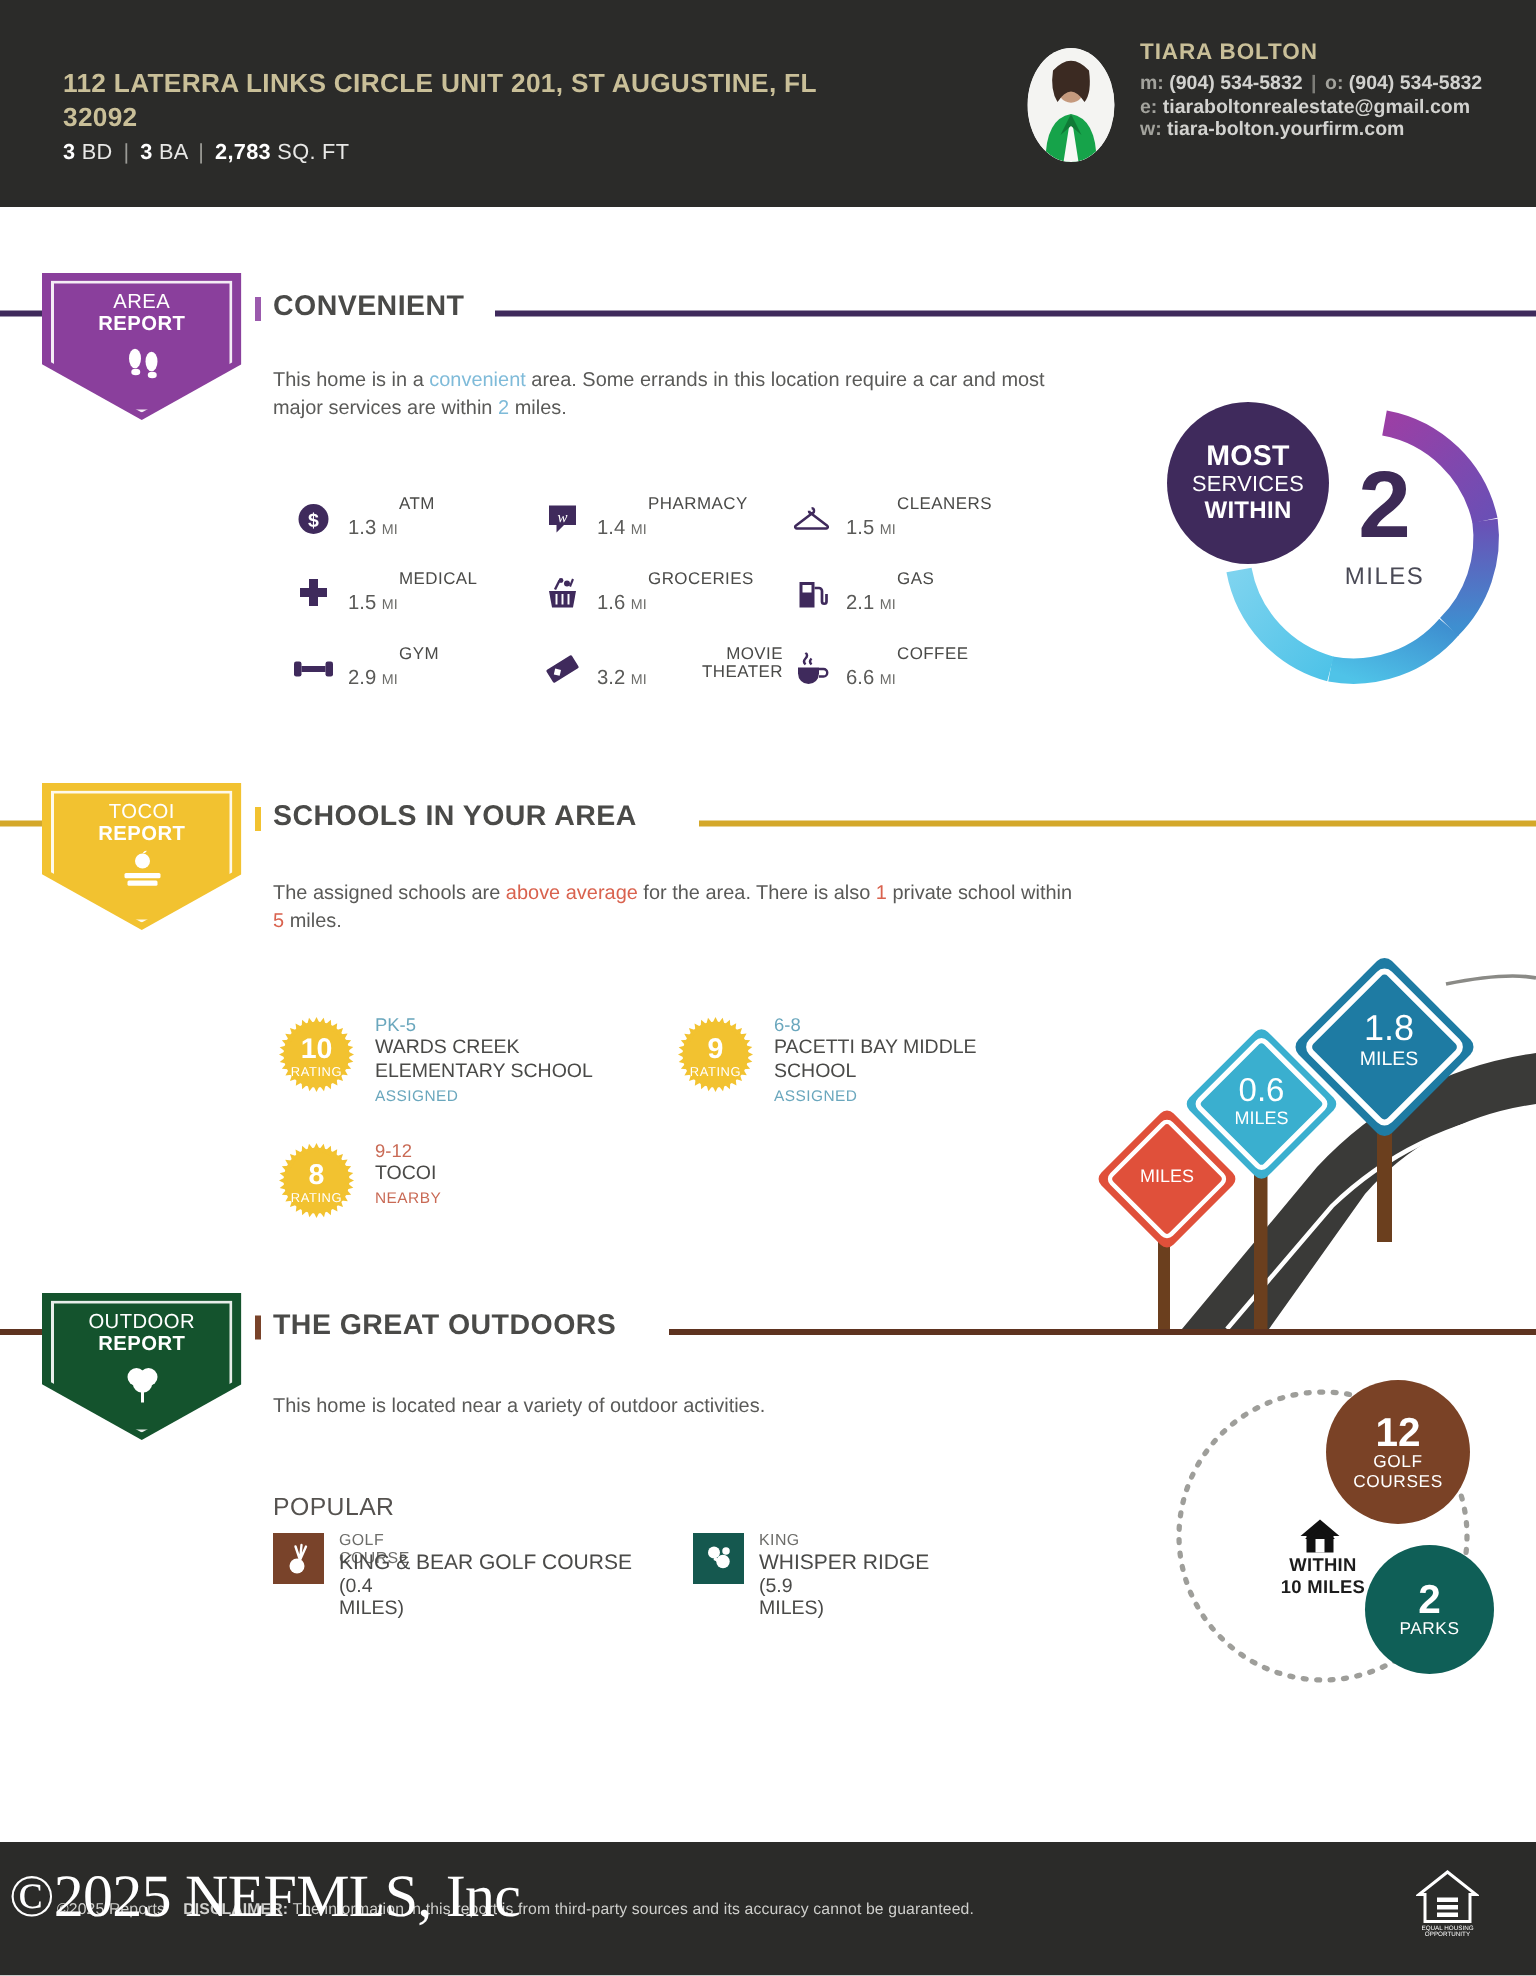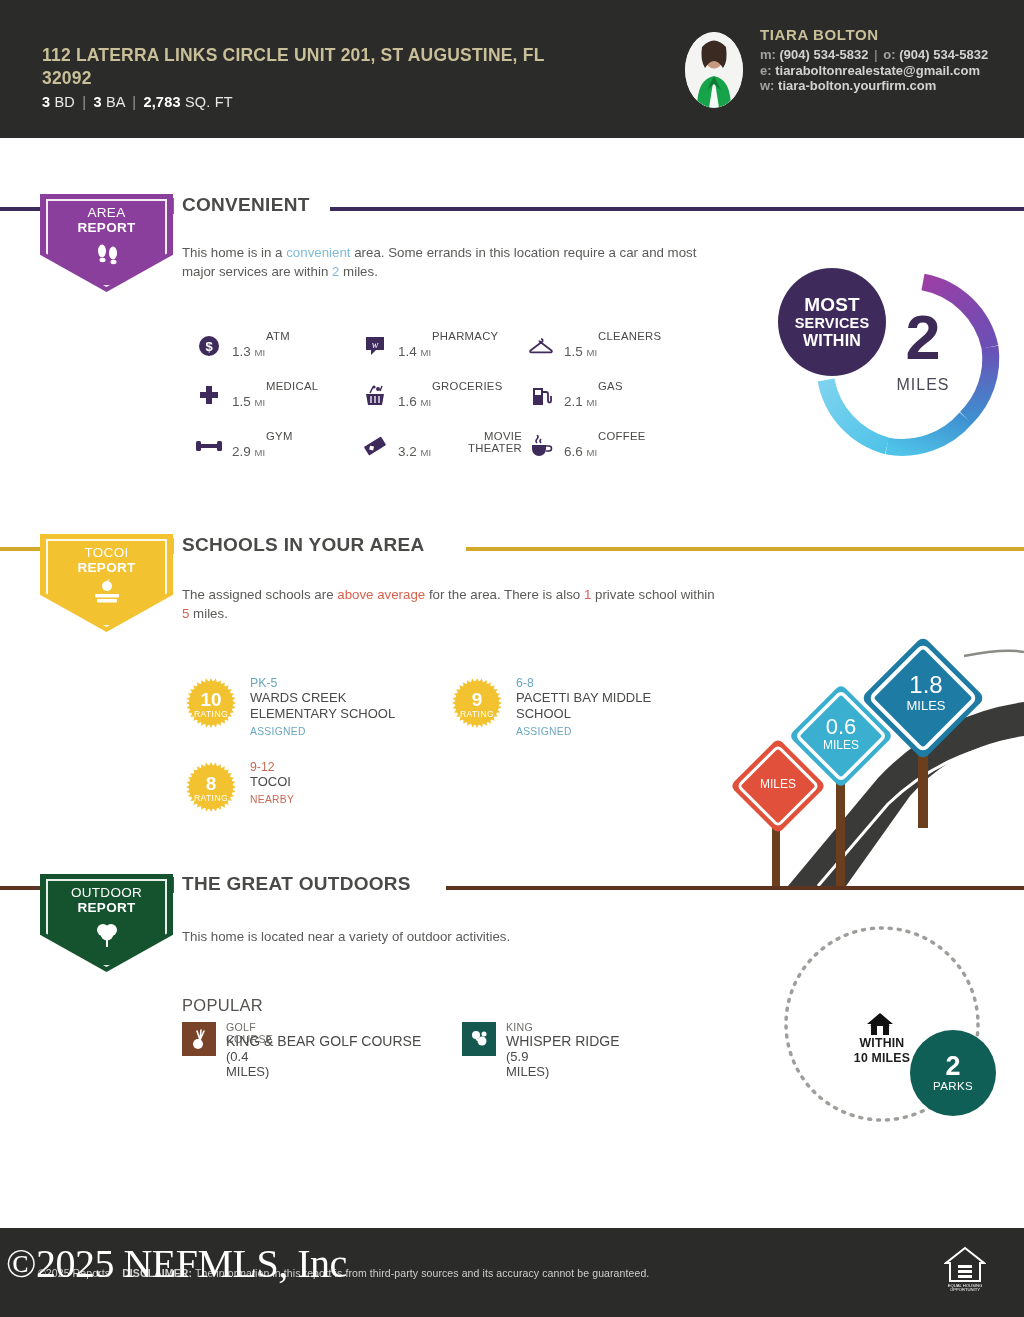--- a/index.html
+++ b/index.html
@@ -42,21 +42,21 @@
     margin-bottom: 4px;
   }
   .agent-line {
     color: #d2d2cf; font-size: 13px; line-height: 15.5px;
     white-space: nowrap;
   }
   .agent-line .lbl { color: #a3a39d; }
   .agent-pipe { color: #7d7d78; padding: 0 2px; }
 
   .badge {
-    position: absolute; left: 40px; width: 133px; height: 98px; margin-top: 12px;
+    position: absolute; left: 28px; width: 133px; height: 98px;
   }
   .badge-shape {
     width: 133px; height: 98px;
     clip-path: polygon(0 0, 100% 0, 100% 62%, 50% 100%, 0 62%);
     display: flex; flex-direction: column;
     align-items: center; padding-top: 11px;
   }
   .badge-inner {
     position: absolute; left: 6px; top: 5px;
     width: 121px; height: 88px;
@@ -113,21 +113,21 @@
     position: absolute; left: 98px; top: 118px; width: 110px;
     text-align: center; font-size: 16px; color: #4a4a56; letter-spacing: 1px;
   }
   .donut-badge {
     position: absolute; left: 8px; top: 10px; width: 108px; height: 108px;
     border-radius: 50%; background: #3f2a5c;
     display: flex; flex-direction: column; align-items: center;
     justify-content: center; color: #fff; text-align: center;
   }
   .db1 { font-size: 19px; font-weight: bold; letter-spacing: .2px; line-height: 20px; }
-  .db2 { font-size: 14.5px; font-weight: bold; letter-spacing: .2px; line-height: 17px; }
+  .db2 { font-size: 14.5px; font-weight: normal; letter-spacing: .2px; line-height: 17px; }
   .db3 { font-size: 16px; font-weight: bold; letter-spacing: .2px; line-height: 18px; }
 
   
   .school { position: absolute; width: 250px; }
   .rosette {
     position: absolute; left: 0; top: 0; width: 54px; height: 54px;
     display:flex; align-items:center; justify-content:center;
   }
   .rosette-txt {
     position: absolute; left:0; top:0; width:54px; height:54px;
@@ -739,20 +739,25 @@
   </div>
   <div class="outd-cat">KING</div>
   <div class="outd-name">WHISPER RIDGE</div>
   <div class="outd-dist">(5.9 MILES)</div>
 </div>
 
 <div class="circ-wrap">
   <svg width="246" height="212" viewBox="0 0 246 212">
     <circle cx="104" cy="106" r="96" fill="none" stroke="#9e9e9a" stroke-width="3.5" stroke-dasharray="2 7" stroke-linecap="round"></circle>
   </svg>
+  <div class="bubble" style="left:106px;top:2px;width:96px;height:96px;background:#7a4226;">
+    <div class="bub-num">12</div>
+    <div class="bub-lbl">GOLF</div>
+    <div class="bub-lbl">COURSES</div>
+  </div>
   <div class="bubble" style="left:132px;top:112px;width:86px;height:86px;background:#0f5f57;">
     <div class="bub-num">2</div>
     <div class="bub-lbl">PARKS</div>
   </div>
   <div class="house-ico">
     <svg width="28" height="24" viewBox="0 0 28 24">
       <path d="M14 1 L27 12 L23 12 L23 23 L5 23 L5 12 L1 12 Z" fill="#111"></path>
       <path d="M11 14 h6 v9 h-6 z" fill="#fff"></path>
       <path d="M14 5 L24 14 L21 14 L14 8 L7 14 L4 14 Z" fill="#111"></path>
     </svg>

